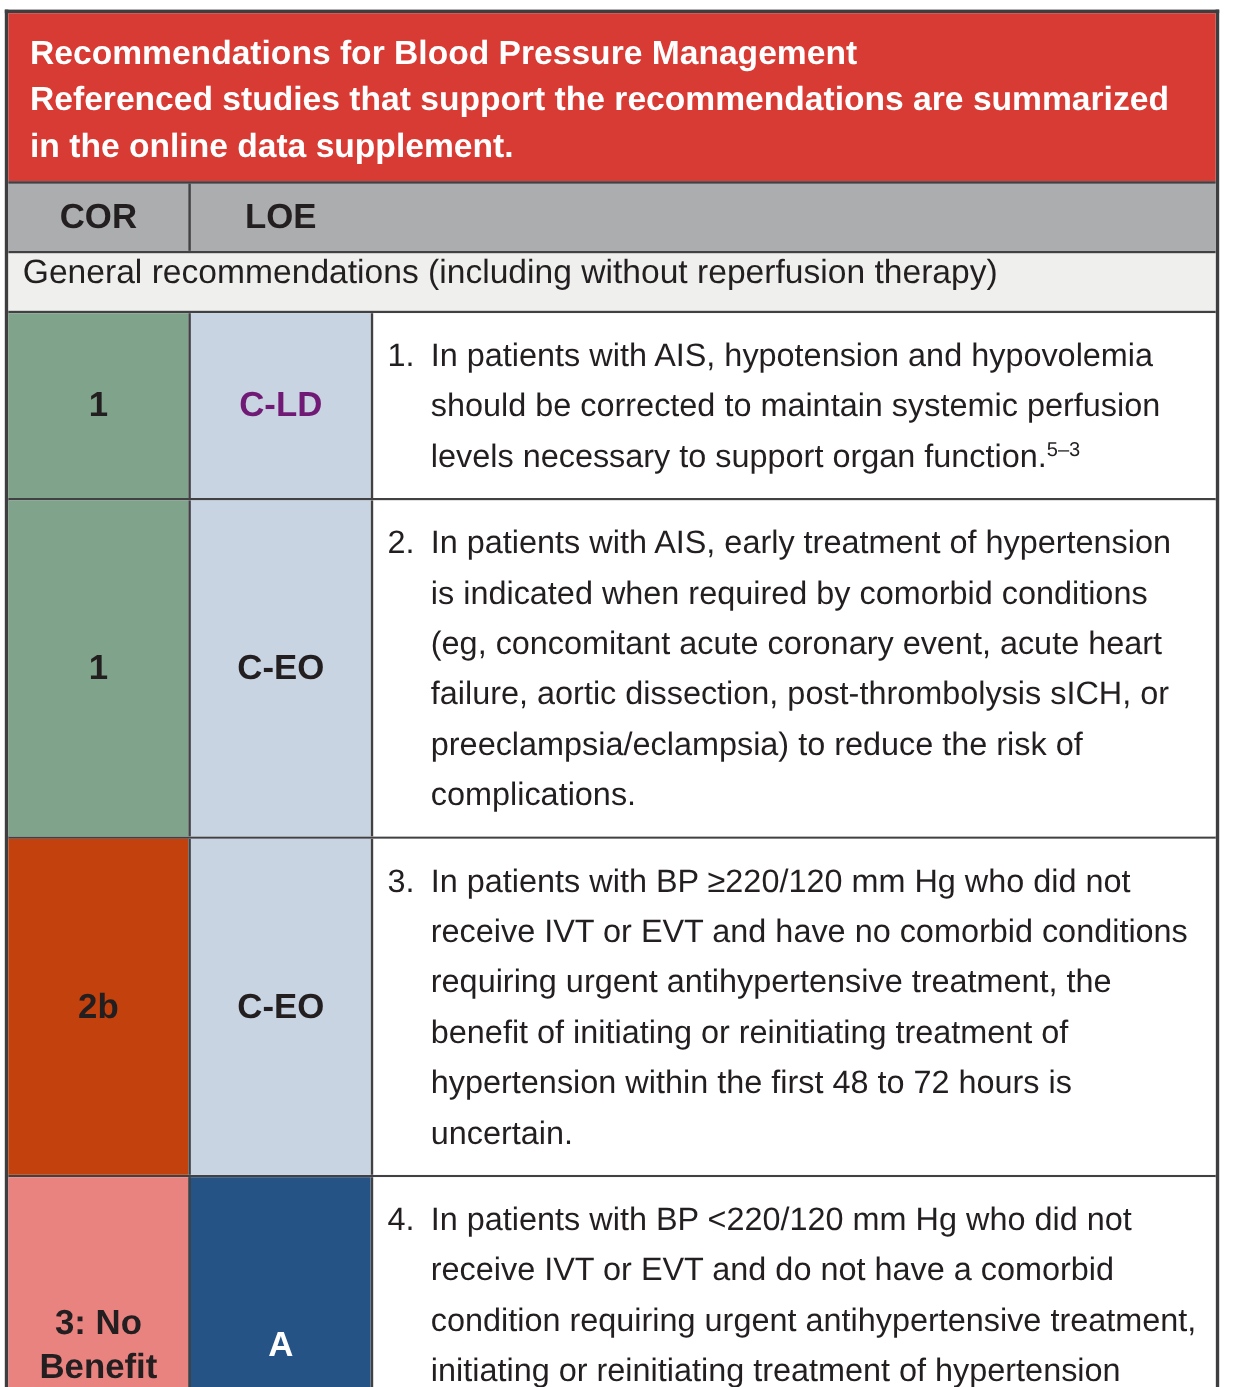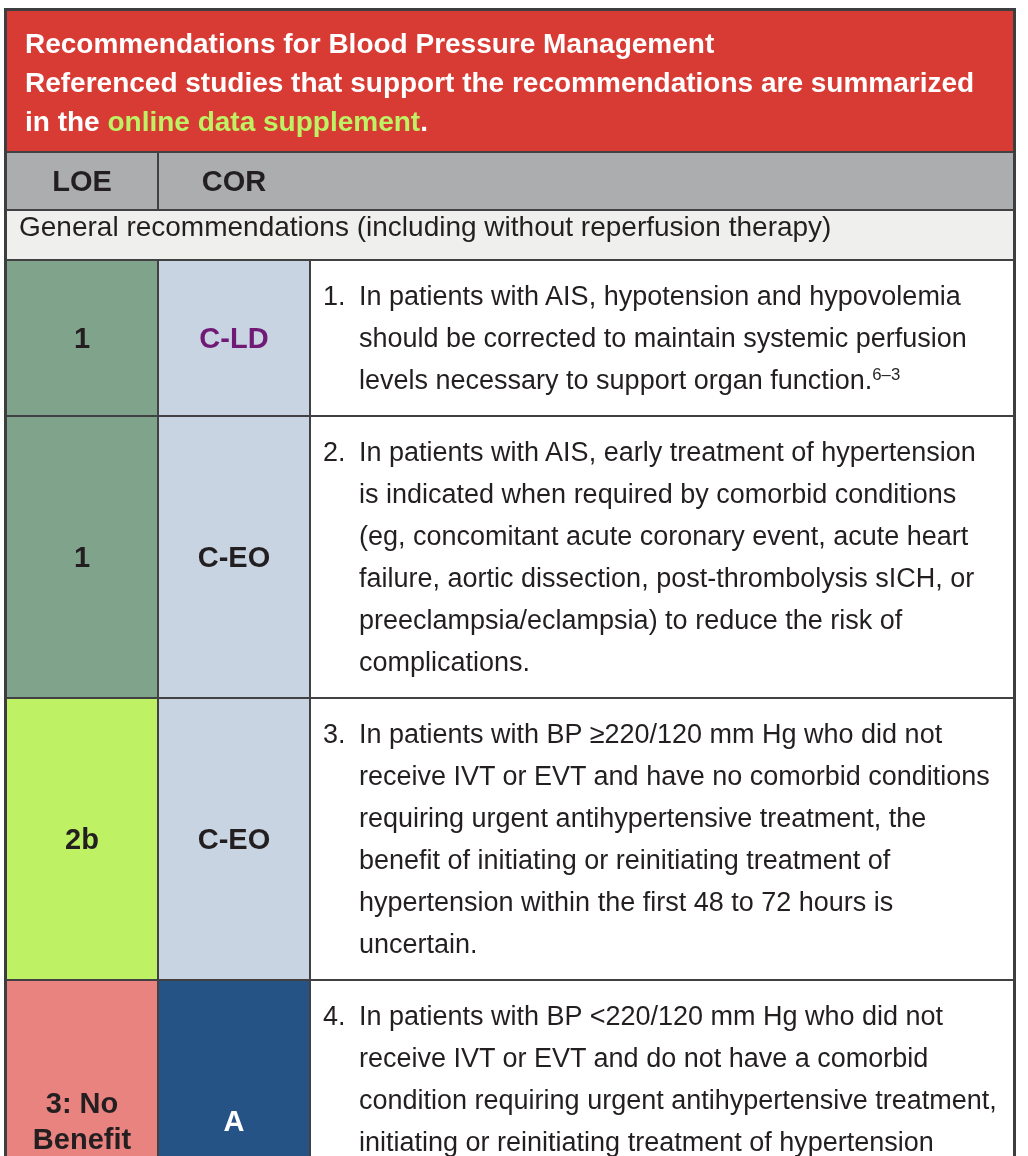--- a/index.html
+++ b/index.html
@@ -102,57 +102,57 @@
   .row-4 { min-height: 249px; }
 </style>
 </head>
 <body>
 
 <div class="table-wrap">
 
   <div class="banner" style="background-color: rgb(216, 58, 52);">
     <div>Recommendations for Blood Pressure Management</div>
     <div class="sub">
-      <span>Referenced studies that support the recommendations are summarized in the </span><span class="link" style="color: #bef264;">online data supplement</span><span>.</span>
+      <span>Referenced studies that support the recommendations are summarized in the </span><span class="link" style="color: #ffffff;">online data supplement</span><span>.</span>
     </div>
   </div>
 
   <div class="trow colhdr-row" style="background-color: rgb(171, 173, 175);">
+    <div class="cell center">COR</div>
     <div class="cell center">LOE</div>
-    <div class="cell center">COR</div>
   </div>
 
   <div class="section-row" style="background-color: rgb(239, 239, 238);">
     <span>General recommendations (including without reperfusion therapy)</span>
   </div>
 
   <div class="trow row-1">
     <div class="cell cor-cell" style="background-color: rgb(127, 163, 139);">1</div>
     <div class="cell loe-cell" style="background-color: rgb(201, 212, 227); color: #701a75;">C-LD</div>
     <div class="cell rec-cell">
       <div class="rec-item">
         <span class="rec-num">1.</span>
-        <span class="rec-text"><span>In patients with AIS, hypotension and hypovolemia should be corrected to maintain systemic perfusion levels necessary to support organ function.</span><sup>6–3</sup></span>
+        <span class="rec-text"><span>In patients with AIS, hypotension and hypovolemia should be corrected to maintain systemic perfusion levels necessary to support organ function.</span><sup>5–3</sup></span>
       </div>
     </div>
   </div>
 
   <div class="trow row-2">
     <div class="cell cor-cell" style="background-color: rgb(127, 163, 139);">1</div>
     <div class="cell loe-cell" style="background-color: rgb(201, 212, 227); color: rgb(35, 31, 32);">C-EO</div>
     <div class="cell rec-cell">
       <div class="rec-item">
         <span class="rec-num">2.</span>
         <span class="rec-text"><span>In patients with AIS, early treatment of hypertension is indicated when required by comorbid conditions (eg, concomitant acute coronary event, acute heart failure, aortic dissection, post-thrombolysis sICH, or preeclampsia/eclampsia) to reduce the risk of complications.</span><sup></sup></span>
       </div>
     </div>
   </div>
 
   <div class="trow row-3">
-    <div class="cell cor-cell" style="background-color: #bef264;">2b</div>
+    <div class="cell cor-cell" style="background-color: #c2410c;">2b</div>
     <div class="cell loe-cell" style="background-color: rgb(201, 212, 227); color: rgb(35, 31, 32);">C-EO</div>
     <div class="cell rec-cell">
       <div class="rec-item">
         <span class="rec-num">3.</span>
         <span class="rec-text"><span>In patients with BP ≥220/120 mm Hg who did not receive IVT or EVT and have no comorbid conditions requiring urgent antihypertensive treatment, the benefit of initiating or reinitiating treatment of hypertension within the first 48 to 72 hours is uncertain.</span><sup></sup></span>
       </div>
     </div>
   </div>
 
   <div class="trow row-4">

